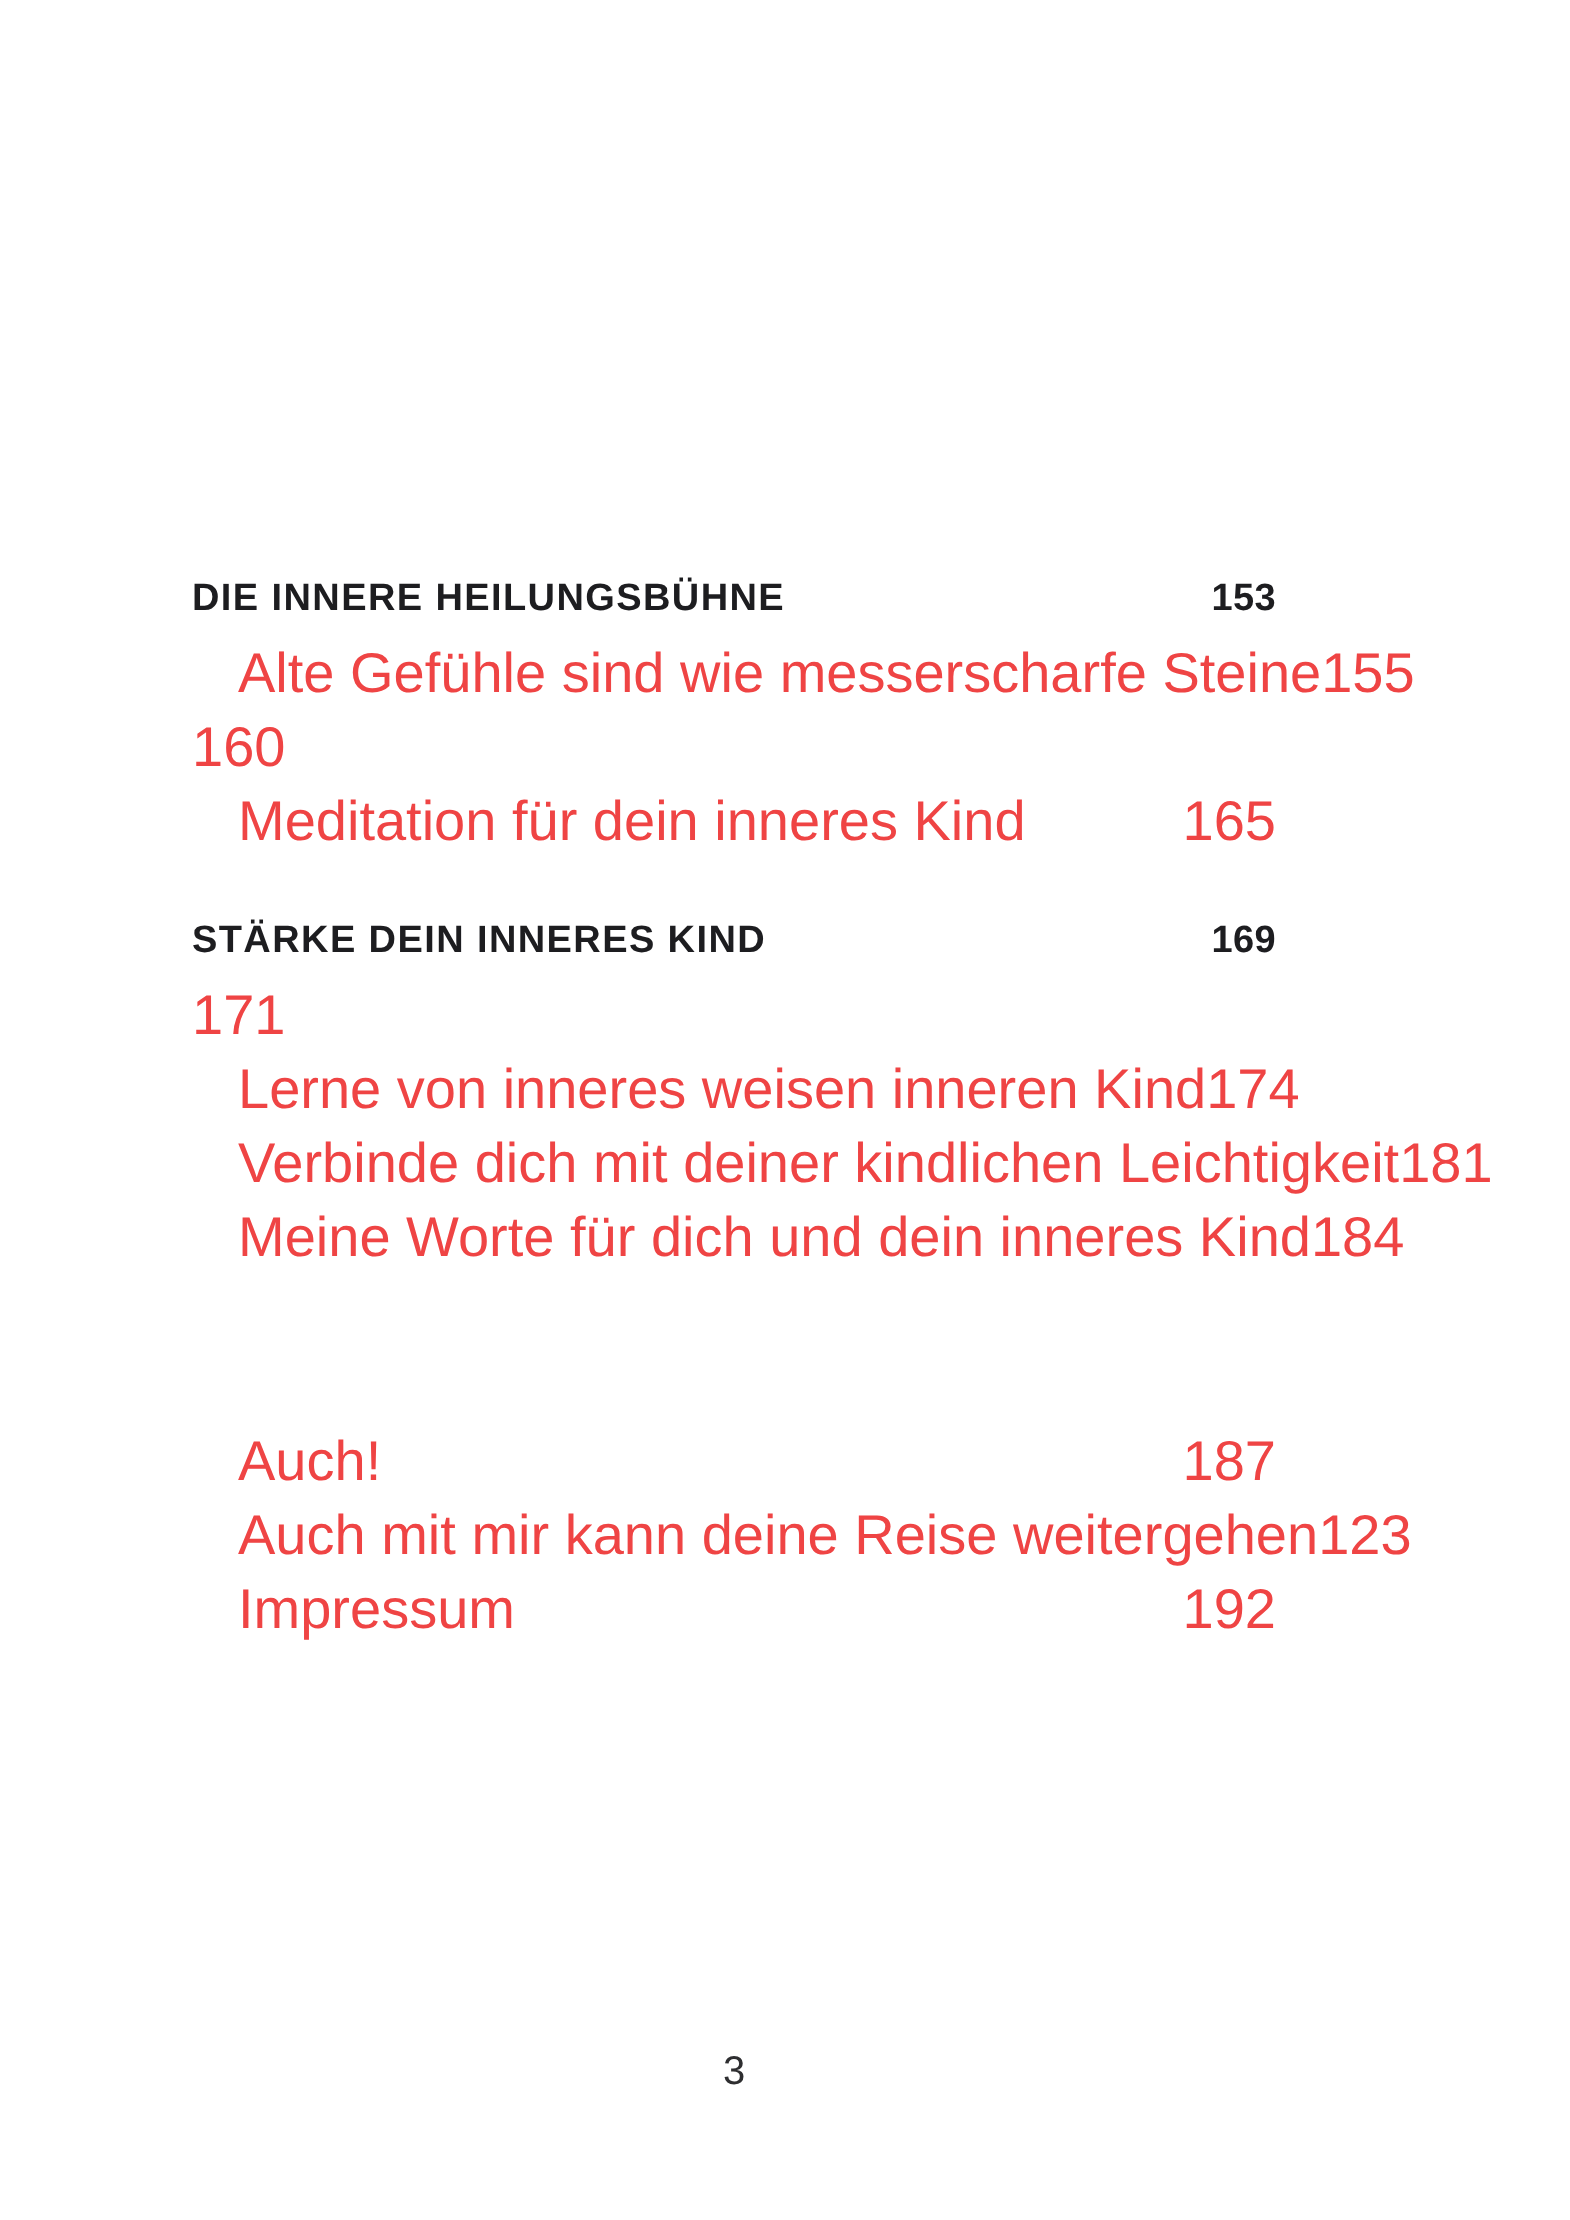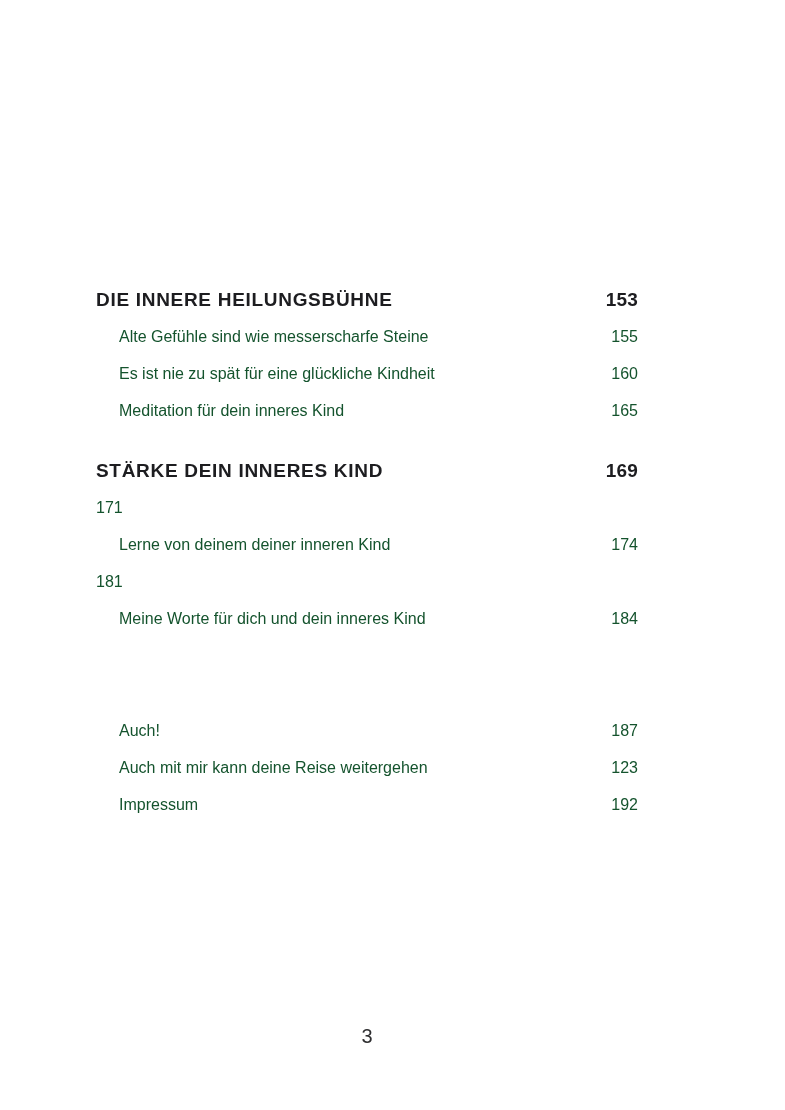--- a/index.html
+++ b/index.html
@@ -28,23 +28,23 @@
   .toc-heading {
     font-size: 19px;
     font-weight: 700;
     letter-spacing: 0.7px;
     color: #1d1d20;
   }
   .toc-heading .pagenum {
     letter-spacing: 0.2px;
   }
   .toc-item {
-    font-size: 16px;
+    font-size: 28px;
     font-weight: 400;
-    color: #14532d;
+    color: #ef4444;
   }
   .toc-item .label {
     padding-left: 23px;
   }
   .section-2 .toc-heading { margin-top: 23px; }
   .section-3 { margin-top: 75px; }
   .pagenum { text-align: left; }
   .folio {
     position: absolute;
     left: 96px;
@@ -66,42 +66,42 @@
     <div class="section section-1">
       <div class="toc-row toc-heading">
         <span class="label">DIE INNERE HEILUNGSBÜHNE</span>
         <span class="pagenum">153</span>
       </div>
       <div class="toc-row toc-item">
         <span class="label">Alte Gefühle sind wie messerscharfe Steine</span>
         <span class="pagenum">155</span>
       </div>
       <div class="toc-row toc-item">
-        <span class="label">Es ist nie zu spät für eine glückliche Kindheit</span>
         <span class="pagenum">160</span>
       </div>
       <div class="toc-row toc-item">
         <span class="label">Meditation für dein inneres Kind</span>
         <span class="pagenum">165</span>
       </div>
     </div>
 
     <div class="section section-2">
       <div class="toc-row toc-heading">
         <span class="label">STÄRKE DEIN INNERES KIND</span>
         <span class="pagenum">169</span>
       </div>
       <div class="toc-row toc-item">
         <span class="pagenum">171</span>
       </div>
       <div class="toc-row toc-item">
-        <span class="label">Lerne von deinem deiner inneren Kind</span>
+        <span class="label">Lerne von inneres weisen inneren Kind</span>
         <span class="pagenum">174</span>
       </div>
       <div class="toc-row toc-item">
+        <span class="label">Verbinde dich mit deiner kindlichen Leichtigkeit</span>
         <span class="pagenum">181</span>
       </div>
       <div class="toc-row toc-item">
         <span class="label">Meine Worte für dich und dein inneres Kind</span>
         <span class="pagenum">184</span>
       </div>
     </div>
 
     <div class="section section-3">
       <div class="toc-row toc-item">

